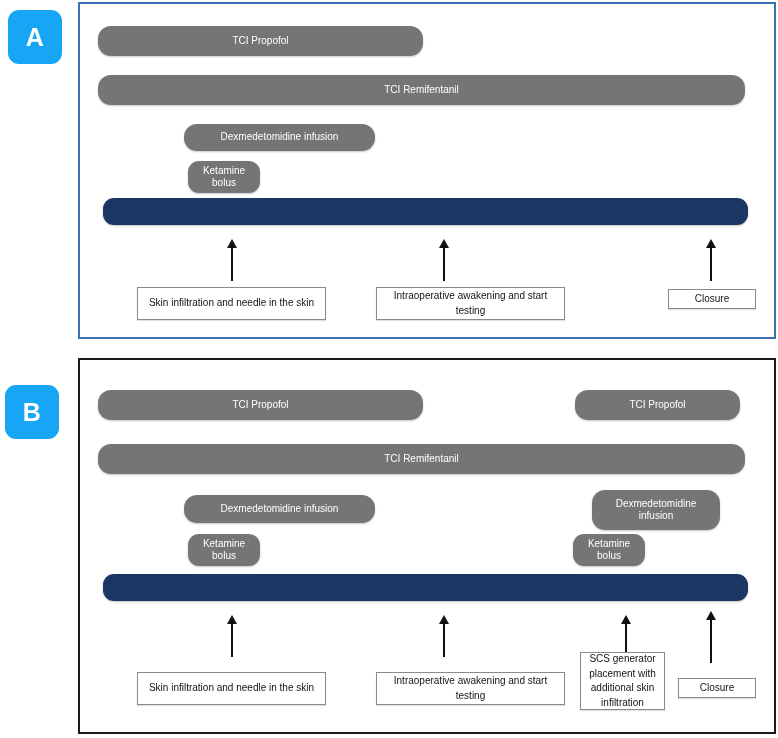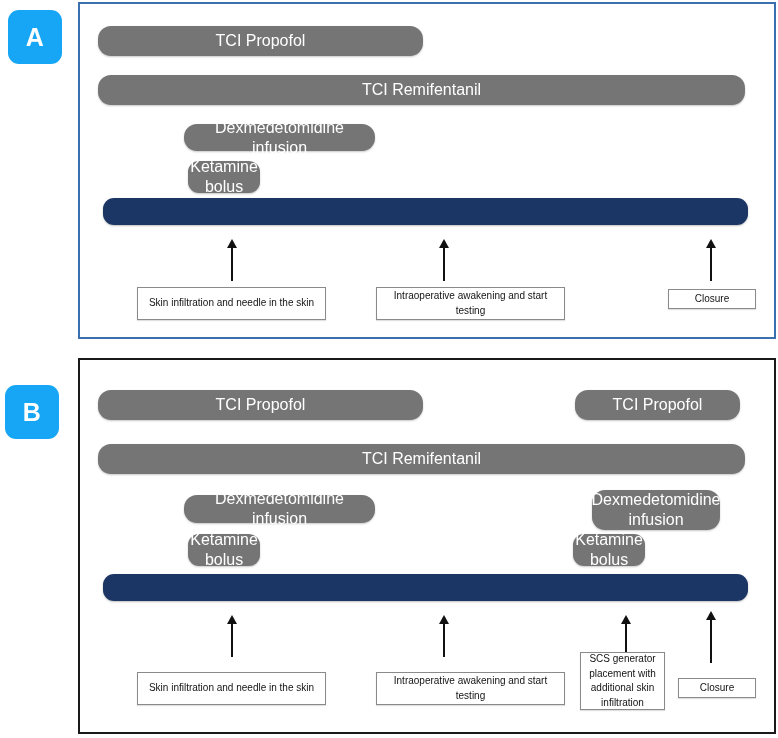--- a/index.html
+++ b/index.html
@@ -61,21 +61,21 @@
     height: 376px;
     border: 2.5px solid #1a1a1a;
   }
 
   
   .pill {
     position: absolute;
     background: #757575;
     border-radius: 13px;
     color: #ffffff;
-    font-size: 16px;
+    font-size: 10px;
     display: flex;
     align-items: center;
     justify-content: center;
     text-align: center;
     line-height: 1.25;
     box-sizing: border-box;
     box-shadow: 0 1px 2px rgba(0,0,0,0.22);
     padding: 0 6px;
   }
 

